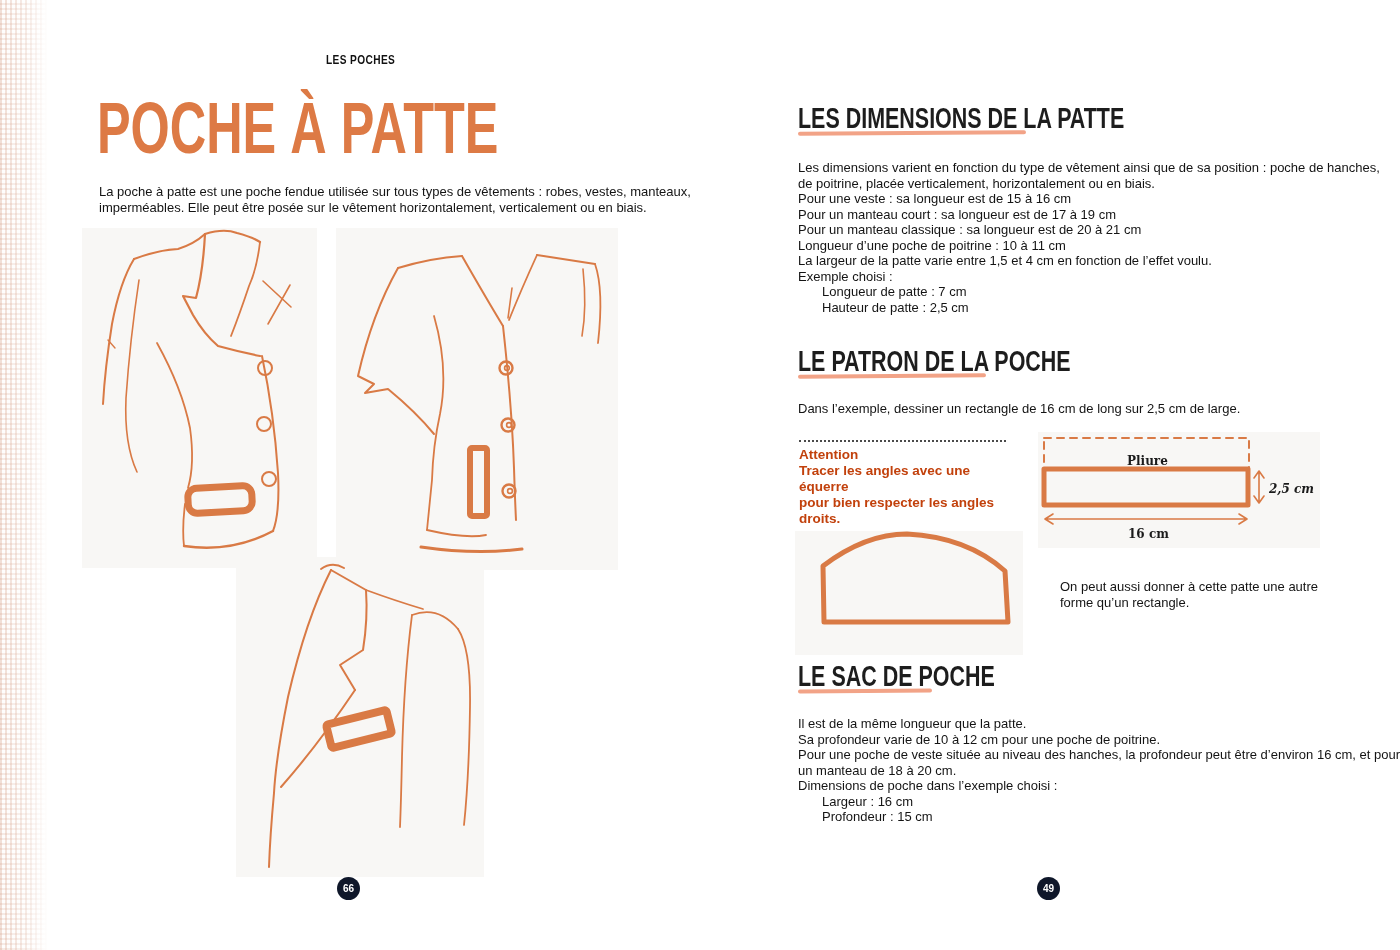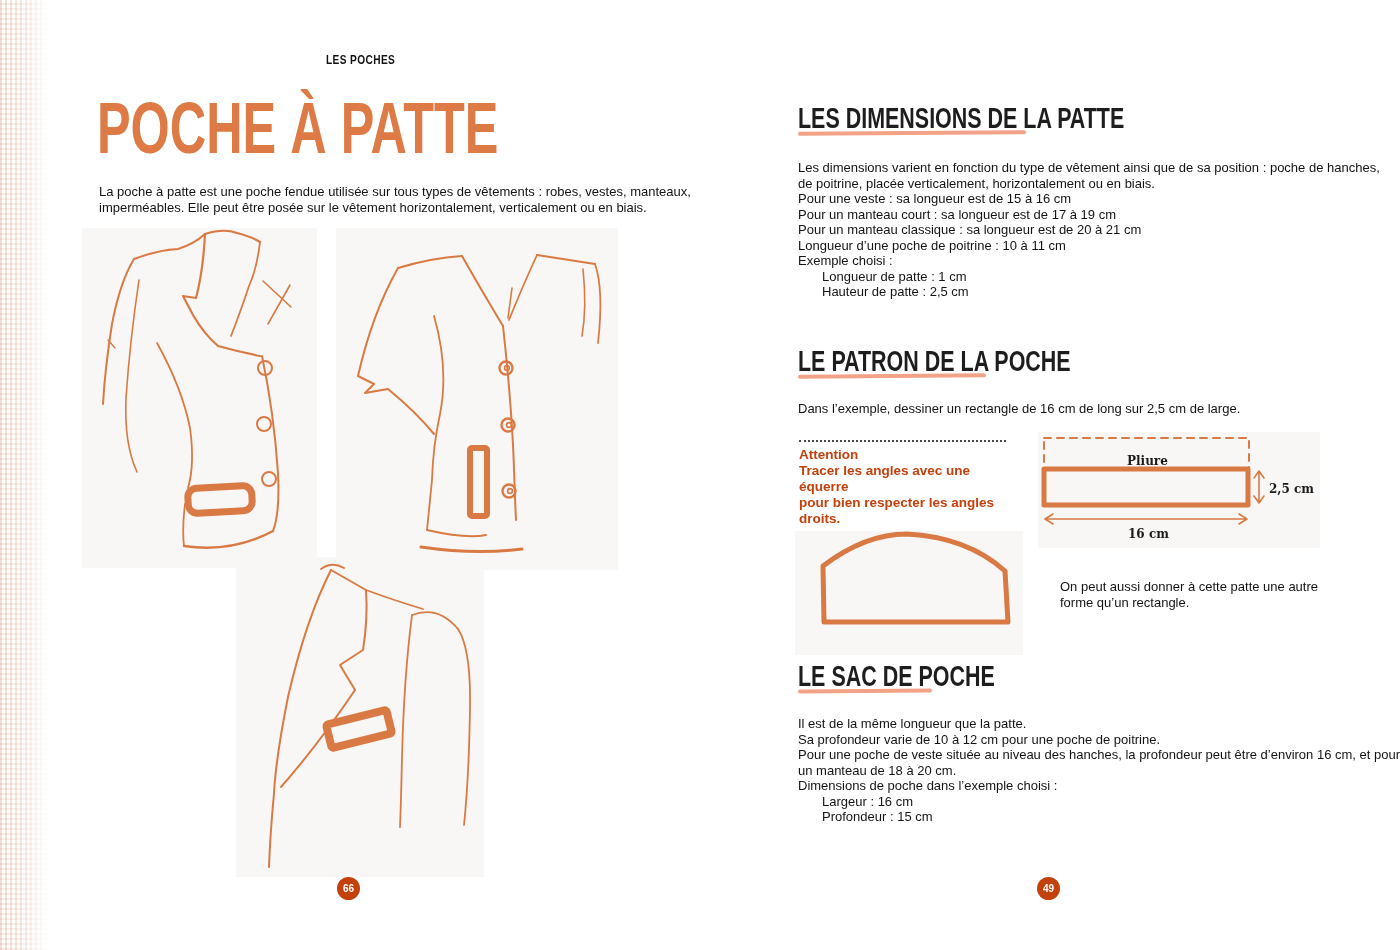--- a/index.html
+++ b/index.html
@@ -47,21 +47,21 @@
     padding:5px 0 6px 0;
     font-size:13.5px;font-weight:bold;line-height:16px;color:#c2410c;
   }
 
   .panel{position:absolute;background:#f8f7f5;}
 
   .dim-label{position:absolute;font-family:"DejaVu Serif",serif;font-weight:bold;font-size:12px;color:#1b1b1b;white-space:nowrap;}
 
   .badge{
     position:absolute;width:23px;height:23px;border-radius:50%;
-    background:#c2410c;color:#ffffff;font-size:10px;font-weight:bold;
+    background:#0f172a;color:#ffffff;font-size:10px;font-weight:bold;
     display:flex;align-items:center;justify-content:center;
   }
 
   svg{position:absolute;overflow:visible;}
   .sk{stroke:#d97a45;fill:none;stroke-linecap:round;stroke-linejoin:round;}
 </style>
 </head>
 <body>
 
 <div id="page">
@@ -153,22 +153,23 @@
   </div>
   <div class="rule" style="left:798px;top:131px;width:228px;"></div>
 
   <div class="abs body-text" style="left:798px;top:160px;">
     <div class="line">Les dimensions varient en fonction du type de vêtement ainsi que de sa position : poche de hanches,</div>
     <div class="line">de poitrine, placée verticalement, horizontalement ou en biais.</div>
     <div class="line">Pour une veste : sa longueur est de 15 à 16 cm</div>
     <div class="line">Pour un manteau court : sa longueur est de 17 à 19 cm</div>
     <div class="line">Pour un manteau classique : sa longueur est de 20 à 21 cm</div>
     <div class="line">Longueur d’une poche de poitrine : 10 à 11 cm</div>
+    <div class="line">La largeur de la patte varie entre 1,5 et 4 cm en fonction de l’effet voulu.</div>
     <div class="line">Exemple choisi :</div>
-    <div class="line indent">Longueur de patte : 1 cm</div>
+    <div class="line indent">Longueur de patte : 7 cm</div>
     <div class="line indent">Hauteur de patte : 2,5 cm</div>
   </div>
 
   <div class="abs h2" style="left:798px;top:347px;">
     <span class="cond">LE PATRON DE LA POCHE</span>
   </div>
   <div class="rule" style="left:798px;top:374px;width:188px;"></div>
 
   <div class="abs body-text" style="left:798px;top:401px;">
     <div class="line">Dans l’exemple, dessiner un rectangle de 16 cm de long sur 2,5 cm de large.</div>
@@ -185,21 +186,21 @@
     <rect class="sk" stroke-width="2" stroke-dasharray="7 6" x="4" y="8" width="205" height="67"></rect>
     <rect class="sk" stroke-width="5" x="4" y="39" width="204" height="36"></rect>
     <g>
       <path class="sk" stroke-width="1.6" d="M219,41 L219,73 M214,48 L219,41 L224,48 M214,66 L219,73 L224,66"></path>
     </g>
     <g>
       <path class="sk" stroke-width="1.6" d="M5,89 L207,89 M13,84 L5,89 L13,94 M199,84 L207,89 L199,94"></path>
     </g>
   </svg>
   <div class="dim-label" style="left:1127px;top:454px;">Pliure</div>
-  <div class="dim-label" style="left:1269px;top:482px;">2,5 cm</div>
+  <div class="dim-label" style="left:1269px;top:482px;font-style:italic;">2,5 cm</div>
   <div class="dim-label" style="left:1128px;top:527px;">16 cm</div>
 
   <div class="panel" style="left:795px;top:531px;width:228px;height:124px;"></div>
   <svg style="left:795px;top:528px;" width="230" height="130" viewBox="0 0 230 130">
     <path class="sk" stroke-width="5" d="M29,94 L28,38 Q70,6 112,6 Q172,9 210,43 L213,94 L29,94"></path>
   </svg>
   <div class="abs body-text" style="left:1060px;top:579px;">
     <div class="line">On peut aussi donner à cette patte une autre</div>
     <div class="line">forme qu’un rectangle.</div>
   </div>

